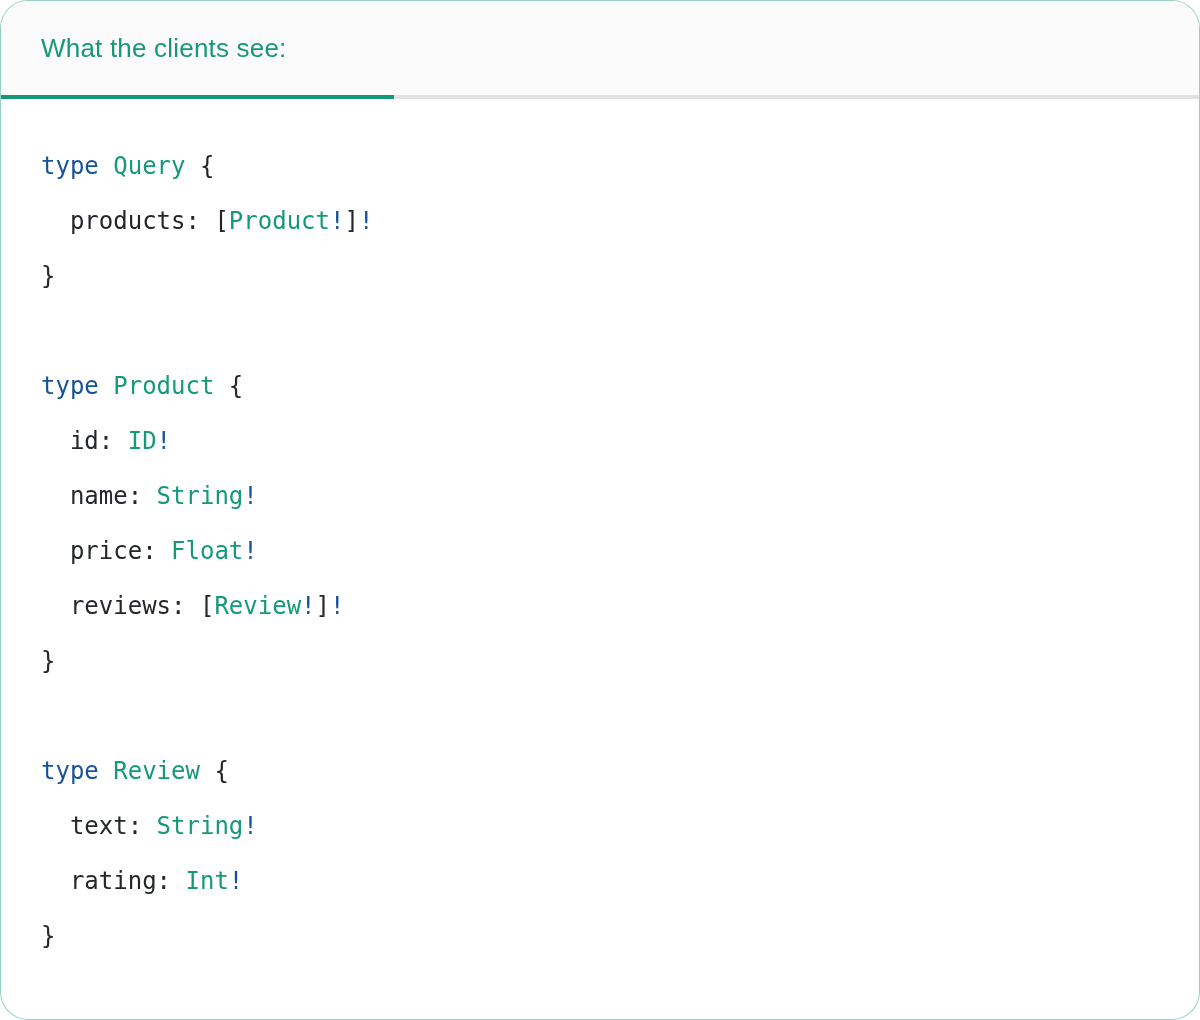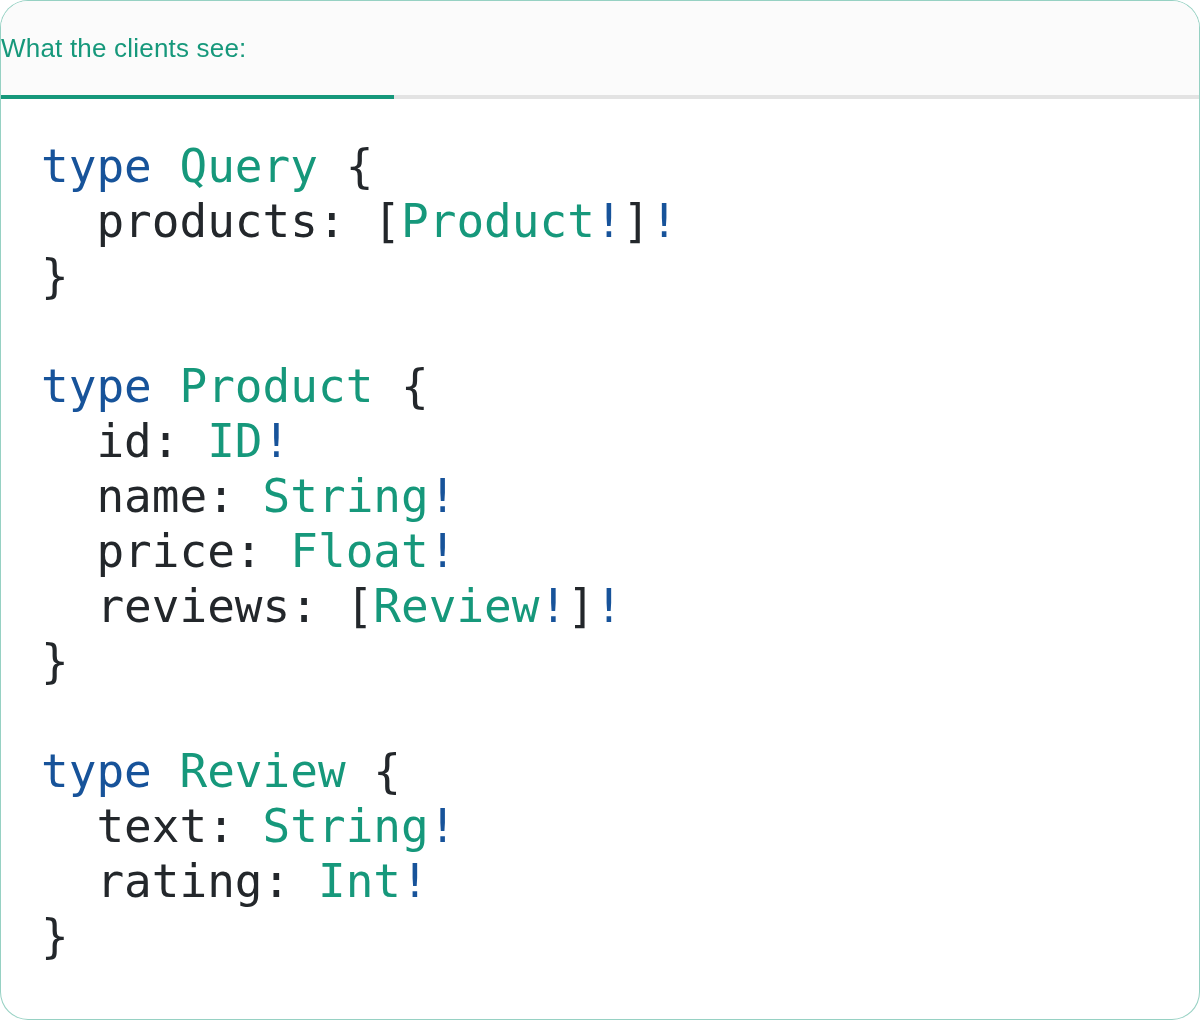--- a/index.html
+++ b/index.html
@@ -21,20 +21,21 @@
   .tab-strip {
     height: 94px;
     background: #fbfbfb;
     display: flex;
     align-items: center;
   }
   .tab {
     height: 100%;
     display: flex;
     align-items: center;
+    padding-left: 40px;
     cursor: pointer;
   }
   .tab-label {
     font-family: "Liberation Sans", sans-serif;
     font-size: 26px;
     font-weight: 500;
     letter-spacing: 0.2px;
     color: #16987b;
   }
   .divider {
@@ -47,21 +48,21 @@
     background: #16987b;
   }
   .divider-rest {
     flex: 1;
     background: #e3e3e3;
   }
   .code {
     margin: 0;
     padding: 40px 40px 0 40px;
     font-family: "DejaVu Sans Mono", "Liberation Mono", monospace;
-    font-size: 46px;
+    font-size: 24px;
     line-height: 55px;
     font-weight: 400;
   }
   .code-line {
     height: 55px;
     white-space: pre;
   }
   .tok-keyword { color: #17539a; }
   .tok-typename { color: #16987b; }
   .tok-plain { color: #23272b; }

